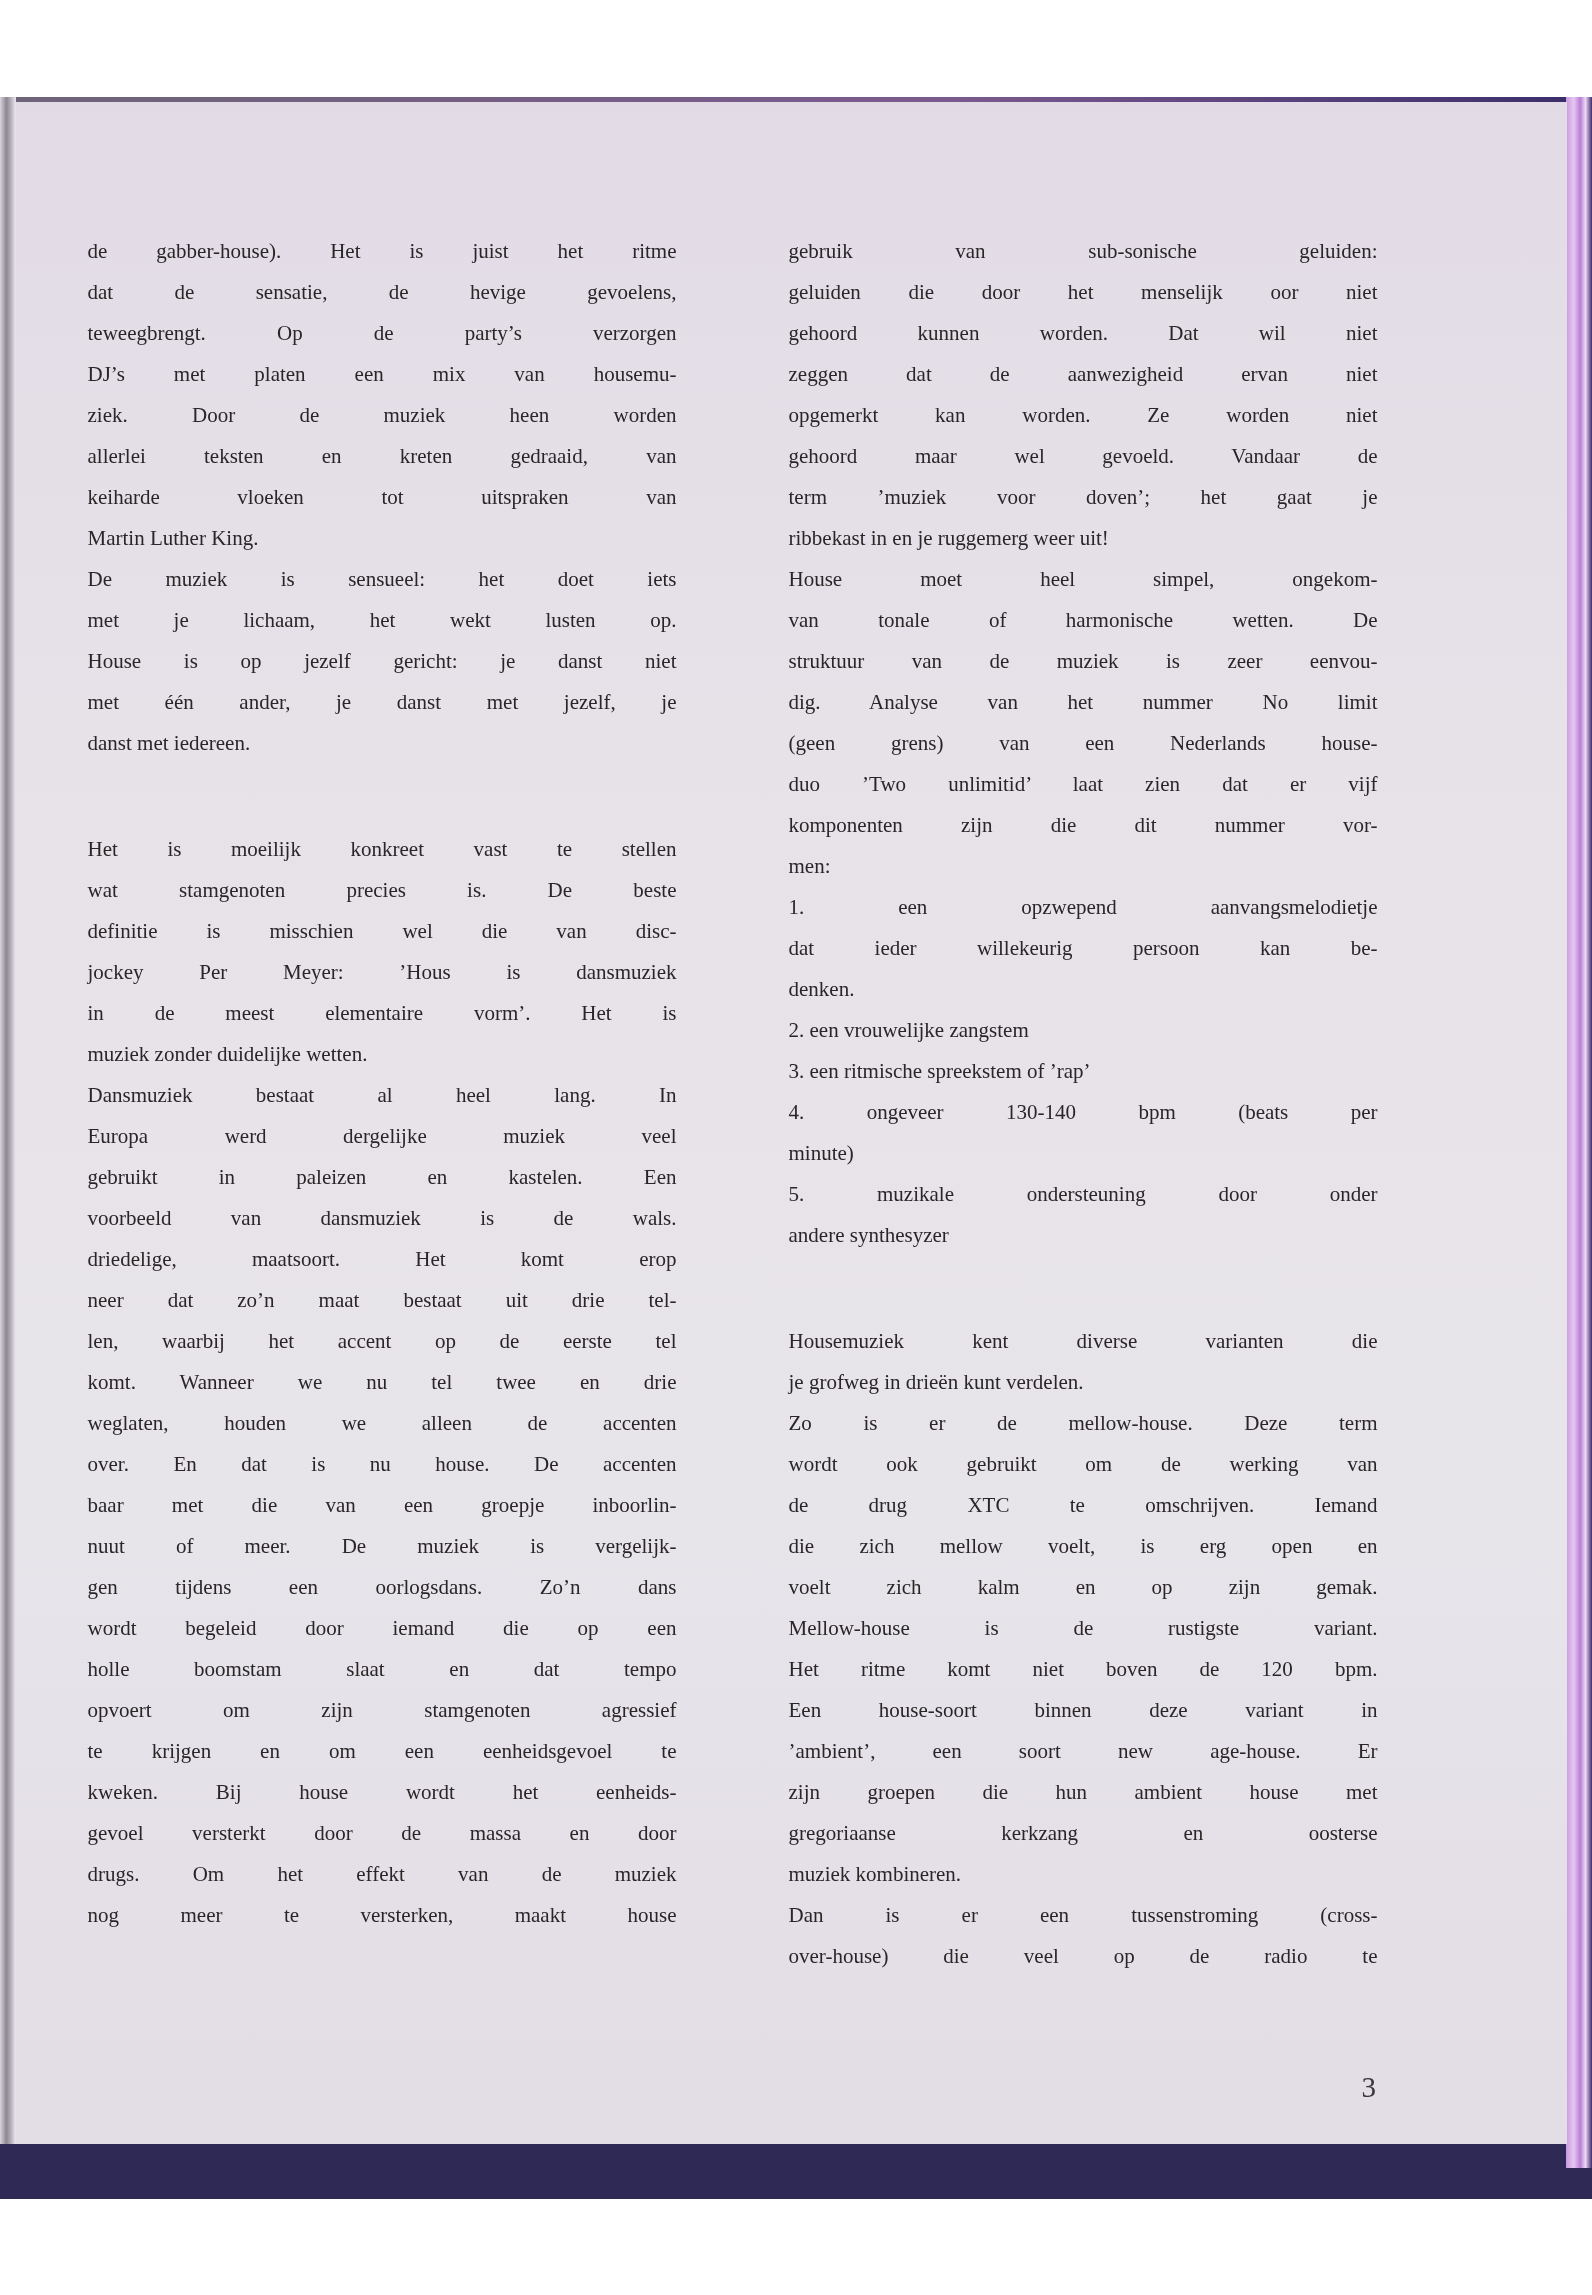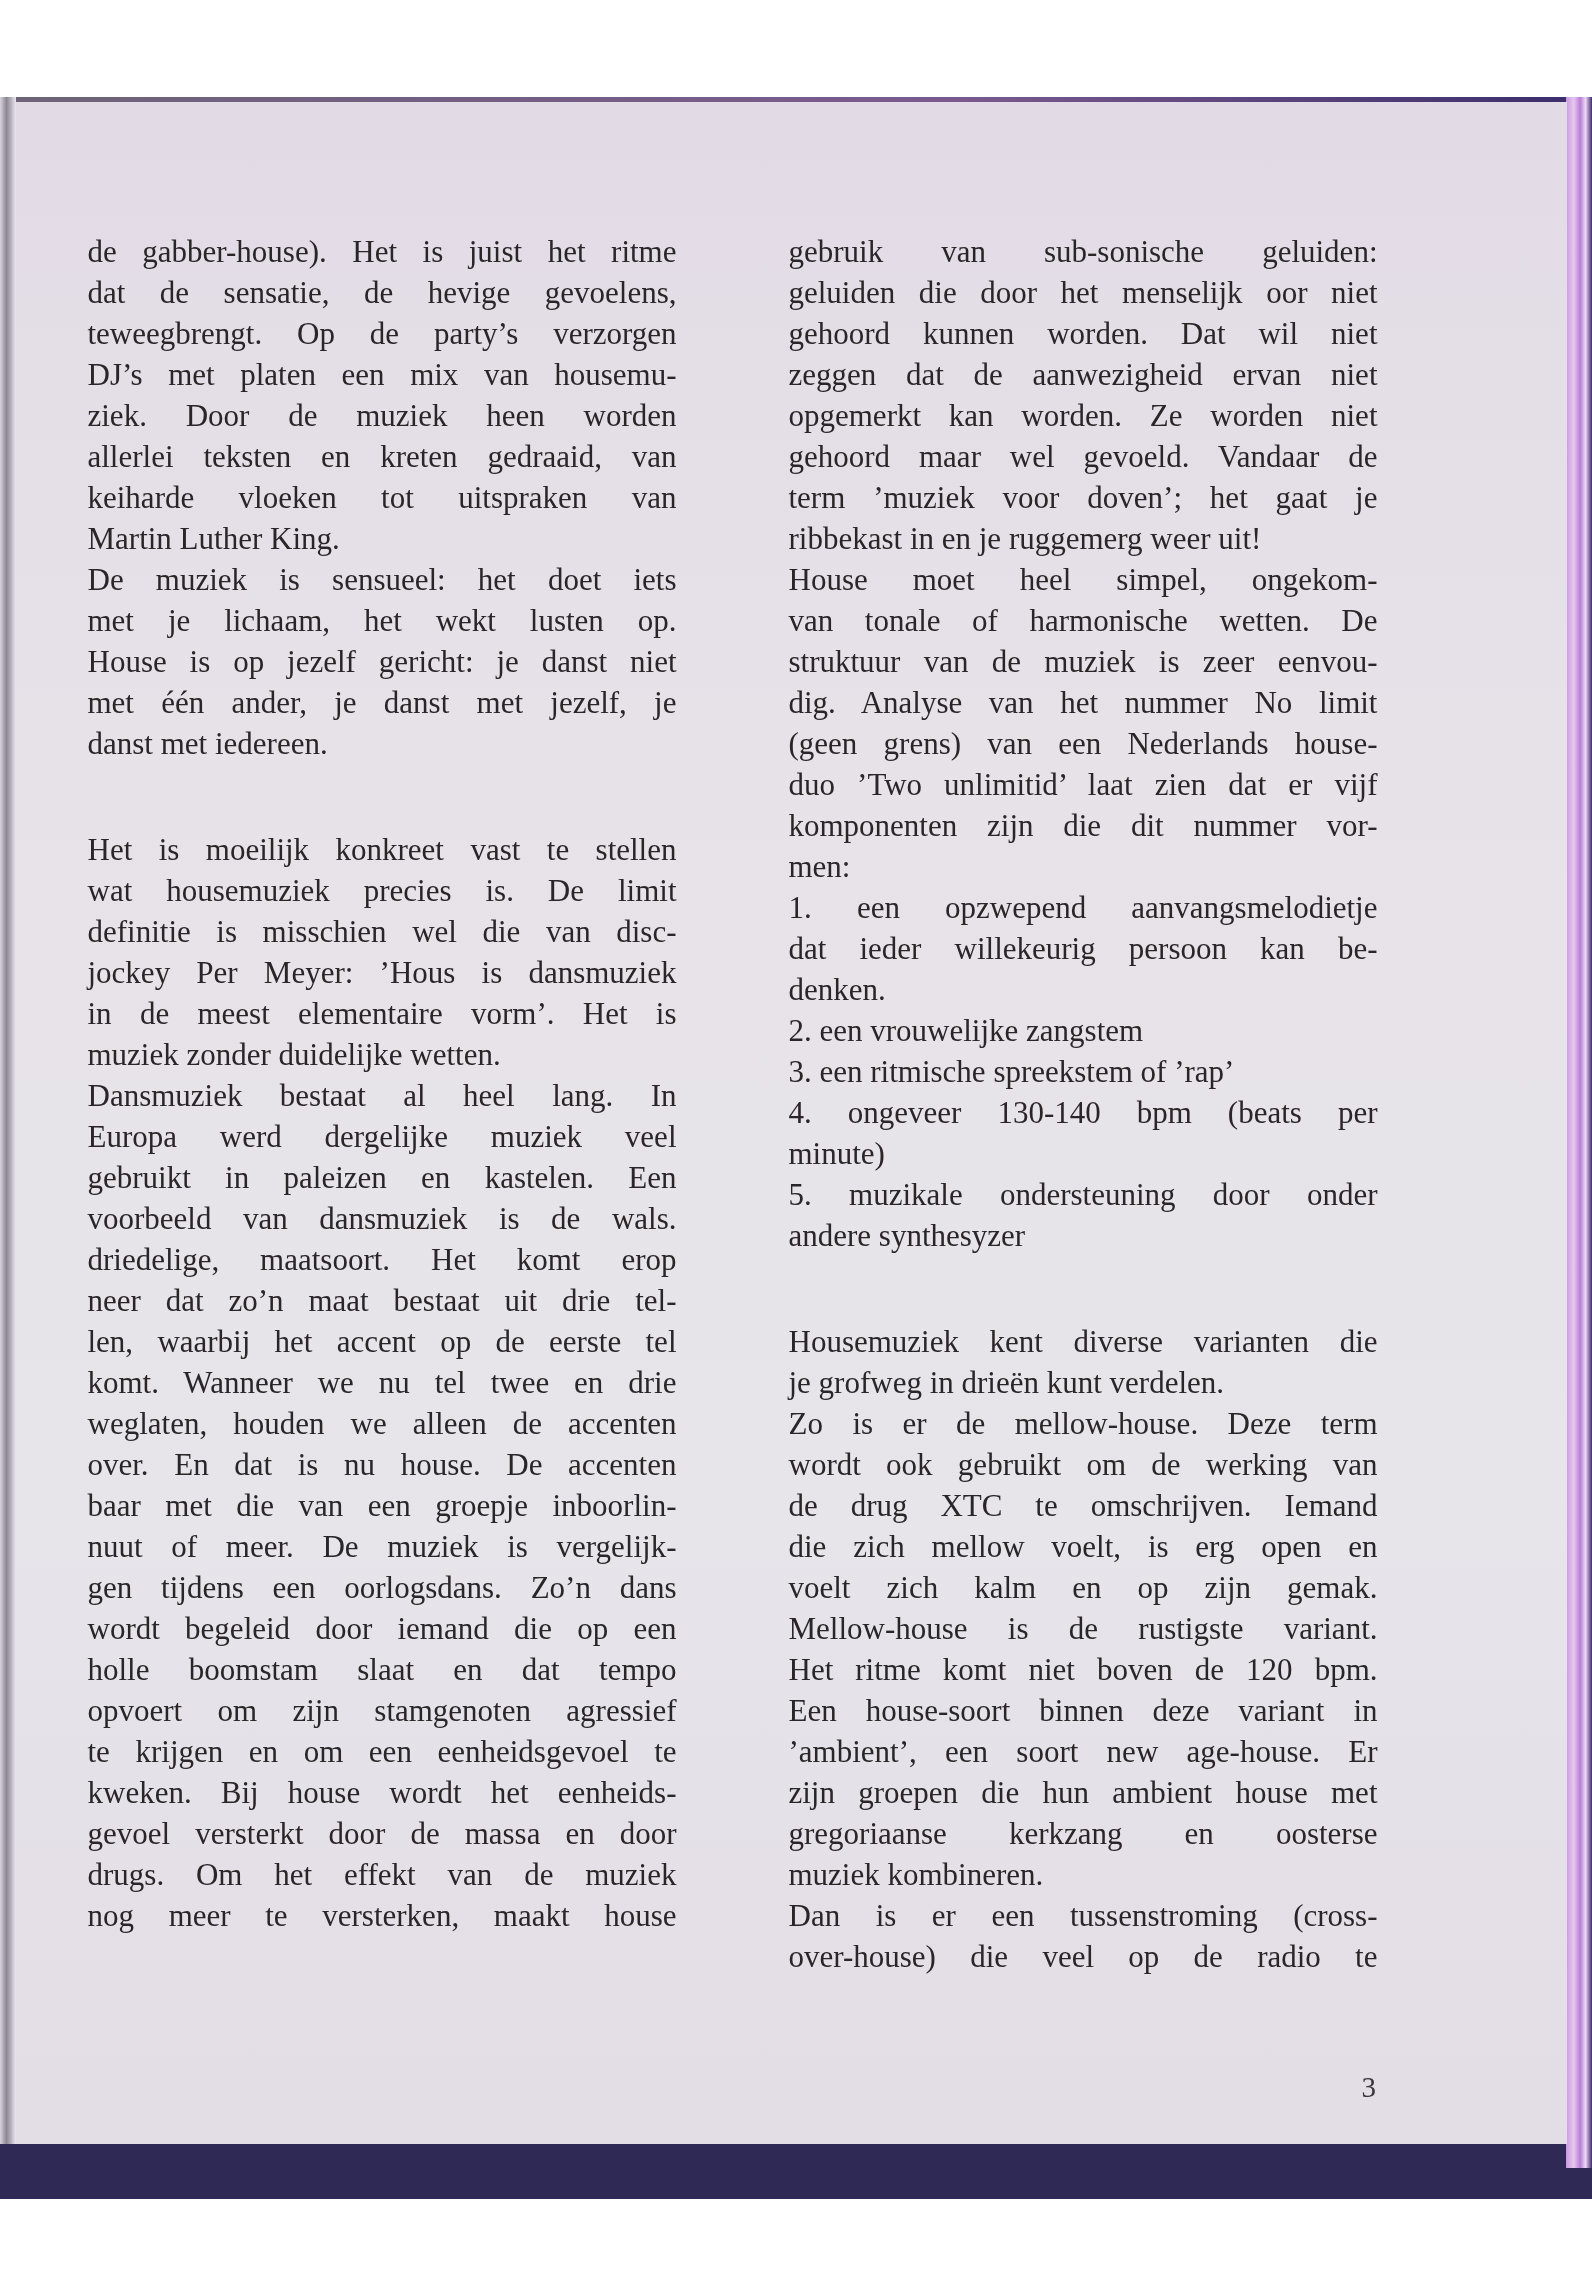--- a/index.html
+++ b/index.html
@@ -52,21 +52,21 @@
       left: 0;
       top: 0;
       width: 1592px;
       height: 5.2px;
       background: linear-gradient(90deg, #6e6478 0%, #7a5a8e 60%, #3a2d6a 100%);
     }
     .column {
       position: absolute;
       top: 129px;
       width: 589px;
-      font-size: 31px;
+      font-size: 21px;
       line-height: 41px;
       color: #2a2628;
       text-align: justify;
     }
     .col-left { left: 72px; }
     .col-right { left: 773px; }
     .column p {
       margin: 0;
     }
     .column p.gap {
@@ -110,21 +110,21 @@
         </p>
         <p>
           <span class="line">De muziek is sensueel: het doet iets</span>
           <span class="line">met je lichaam, het wekt lusten op.</span>
           <span class="line">House is op jezelf gericht: je danst niet</span>
           <span class="line">met één ander, je danst met jezelf, je</span>
           <span class="line last">danst met iedereen.</span>
         </p>
         <p class="gap">
           <span class="line">Het is moeilijk konkreet vast te stellen</span>
-          <span class="line">wat housemuziek precies is. De limit</span>
+          <span class="line">wat stamgenoten precies is. De beste</span>
           <span class="line">definitie is misschien wel die van disc-</span>
           <span class="line">jockey Per Meyer: ’Hous is dansmuziek</span>
           <span class="line">in de meest elementaire vorm’. Het is</span>
           <span class="line last">muziek zonder duidelijke wetten.</span>
         </p>
         <p>
           <span class="line">Dansmuziek bestaat al heel lang. In</span>
           <span class="line">Europa werd dergelijke muziek veel</span>
           <span class="line">gebruikt in paleizen en kastelen. Een</span>
           <span class="line">voorbeeld van dansmuziek is de wals.</span>

